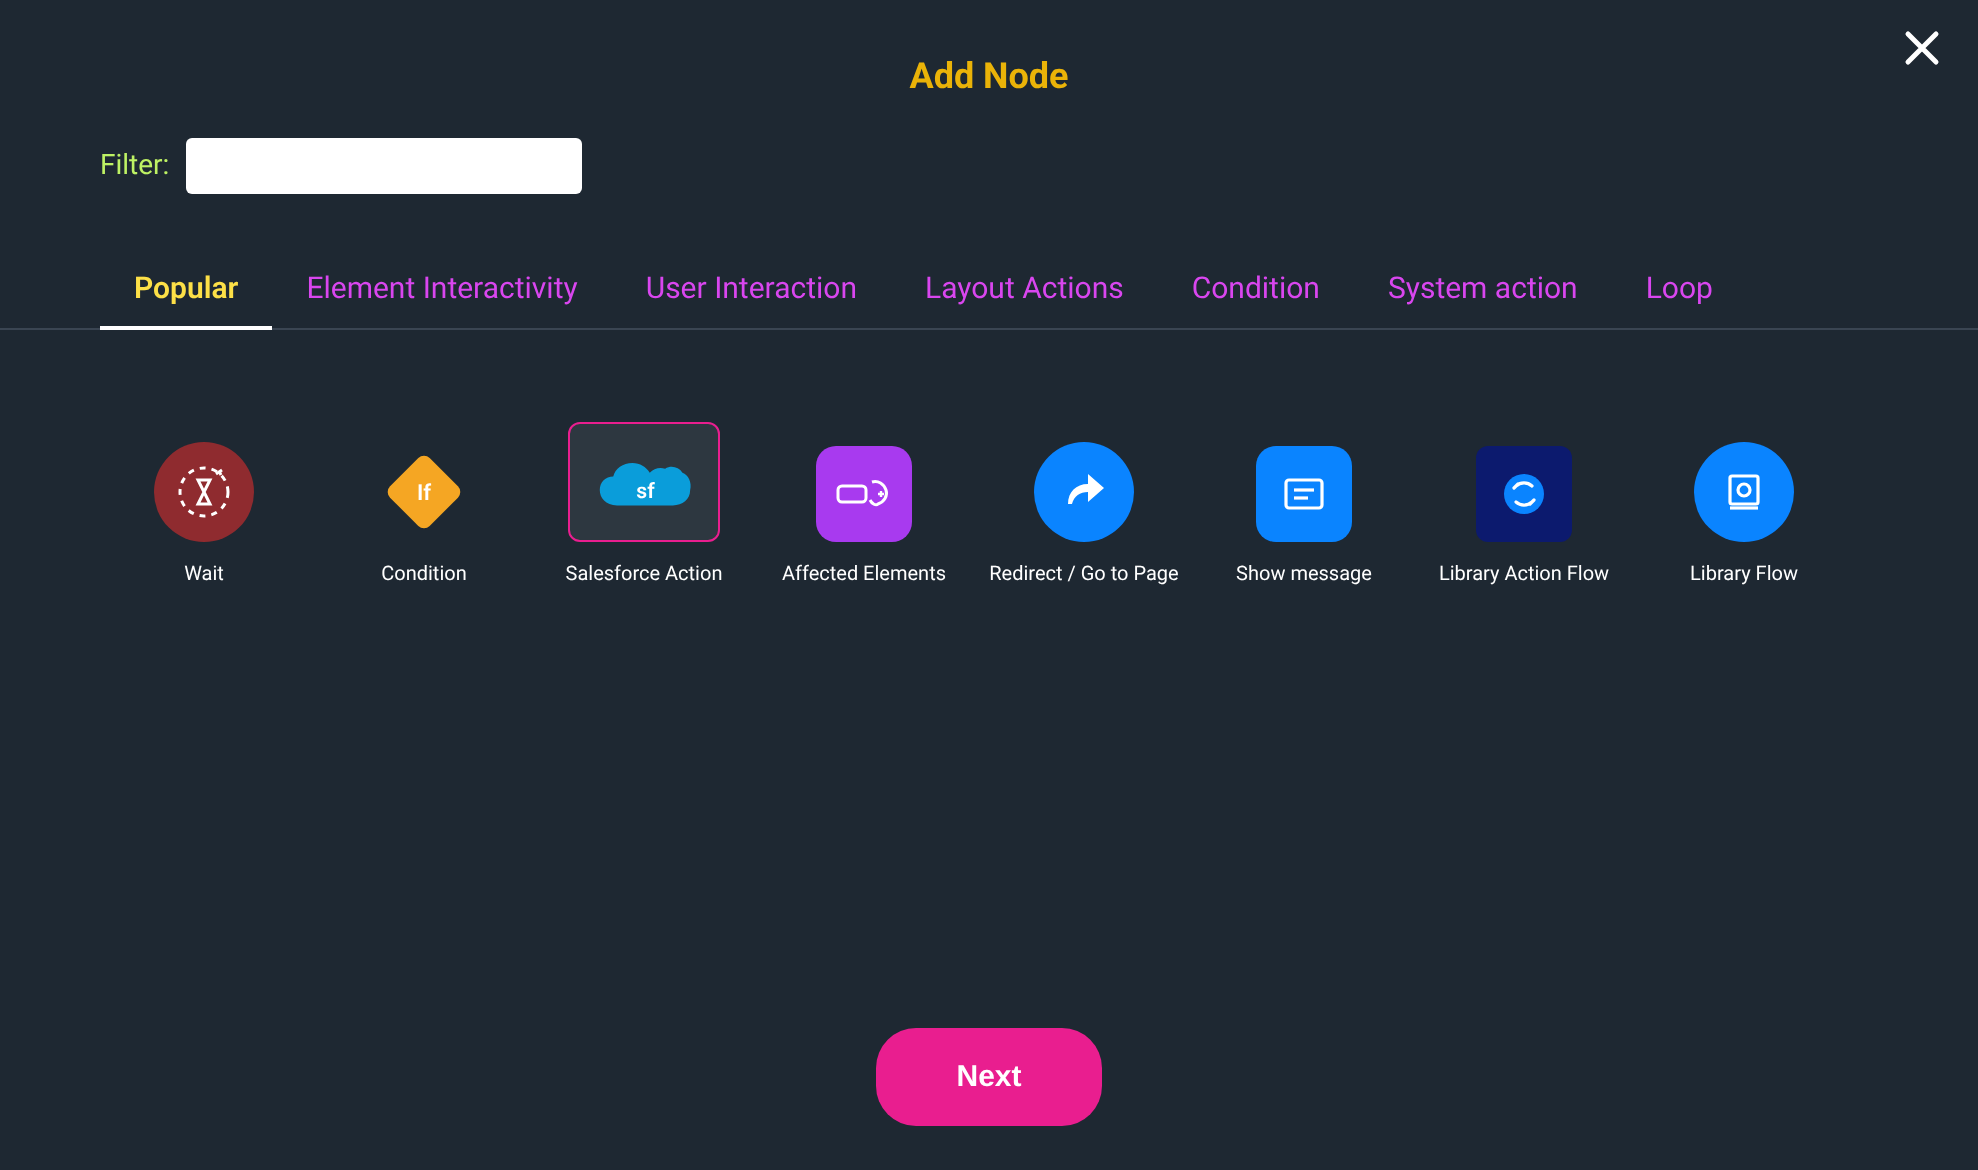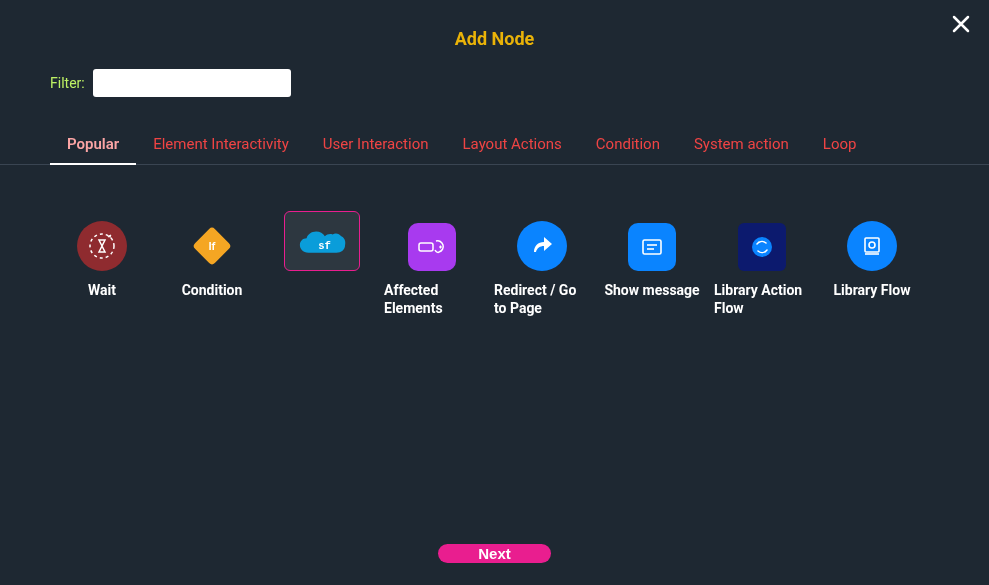--- a/index.html
+++ b/index.html
@@ -56,27 +56,27 @@
     }
     .tabs {
       display: flex;
       gap: 0;
       padding: 0 50px;
       border-bottom: 1px solid #3a4552;
     }
     .tab {
       padding: 10px 17px;
       font-size: 15px;
-      color: #ef4444;
+      color: #d946ef;
       cursor: pointer;
       border-bottom: 2px solid transparent;
       margin-bottom: -1px;
     }
     .tab.active {
-      color: #fca5a5;
+      color: #fde047;
       font-weight: 600;
       border-bottom: 2px solid #fff;
     }
     .nodes-grid {
       display: flex;
       flex-wrap: wrap;
       gap: 6px;
       padding: 42px 50px 0;
       justify-content: flex-start;
     }
@@ -92,52 +92,51 @@
       width: 76px;
       height: 60px;
       display: flex;
       align-items: flex-end;
       justify-content: center;
       border-radius: 6px;
     }
     .node-icon-wrap.selected {
       border: 1.5px solid #e91e8f;
       background: #2d3740;
-      font-family: Liberation Mono, monospace;
     }
     .node-icon {
       width: 50px;
       height: 50px;
       border-radius: 50%;
       display: flex;
       align-items: center;
       justify-content: center;
     }
     .node-label {
       margin-top: 10px;
-      font-size: 14px;
-      font-weight: 700;
-      text-align: left;
+      font-size: 10px;
+      font-weight: 400;
+      text-align: center;
       color: #fff;
       line-height: 1.3;
     }
     .footer {
       position: absolute;
       bottom: 22px;
       left: 0;
       right: 0;
       display: flex;
       justify-content: center;
     }
     .next-btn {
       background: #e91e8f;
       color: #fff;
       border: none;
       border-radius: 20px;
-      padding: 1px 40px;
+      padding: 16px 40px;
       font-size: 15px;
       font-weight: 600;
       cursor: pointer;
     }
     
     .ic-wait { background: #8f2b2f; }
     .ic-condition { background: transparent; }
     .ic-show { background: #0a84ff; border-radius: 10px; width: 48px; height: 48px; }
     .ic-redirect { background: #0a84ff; }
     .ic-finish { background: #0a84ff; }
@@ -203,20 +202,21 @@
 
   <div class="node-item">
     <div class="node-icon-wrap selected">
       <div class="node-icon" style="background:transparent">
         <svg width="52" height="36" viewBox="0 0 52 36">
           <path d="M12 26 C6 26 3 22 3 18 C3 14 6 11 10 11 C11 7 15 4 20 4 C24 4 27 6 29 9 C31 7 34 6 37 7 C40 5 44 6 46 9 C49 10 51 14 50 18 C50 23 46 26 41 26 Z" fill="#0a9dda"></path>
           <text x="22" y="22" font-size="11" fill="#fff" font-weight="600">sf</text>
         </svg>
       </div>
     </div>
+    <div class="node-label">Salesforce Action</div>
   </div>
 
   <div class="node-item">
     <div class="node-icon-wrap">
       <div class="node-icon ic-affected">
         <svg width="30" height="20" viewBox="0 0 30 20">
           <rect x="2" y="6" width="14" height="8" rx="2" fill="none" stroke="#fff" stroke-width="1.5"></rect>
           <path d="M19 4 C22 3 25 5 26 8 C27 11 25 14 22 15 C21 16 19 15 18 13" fill="none" stroke="#fff" stroke-width="1.5"></path>
           <path d="M22 10 L25 10 M23.5 8.5 L23.5 11.5" stroke="#fff" stroke-width="1.2"></path>
         </svg>

